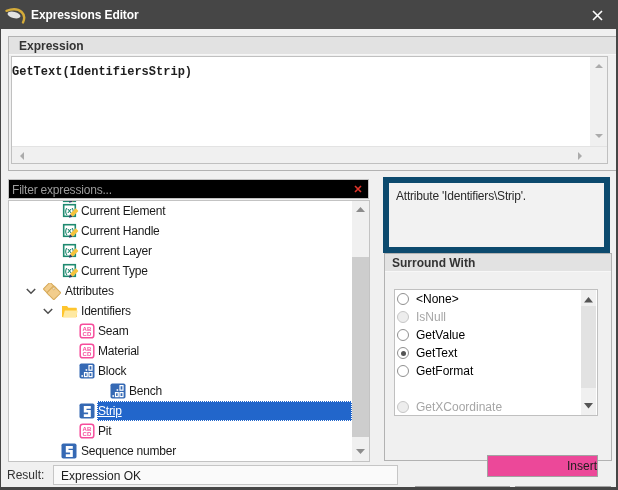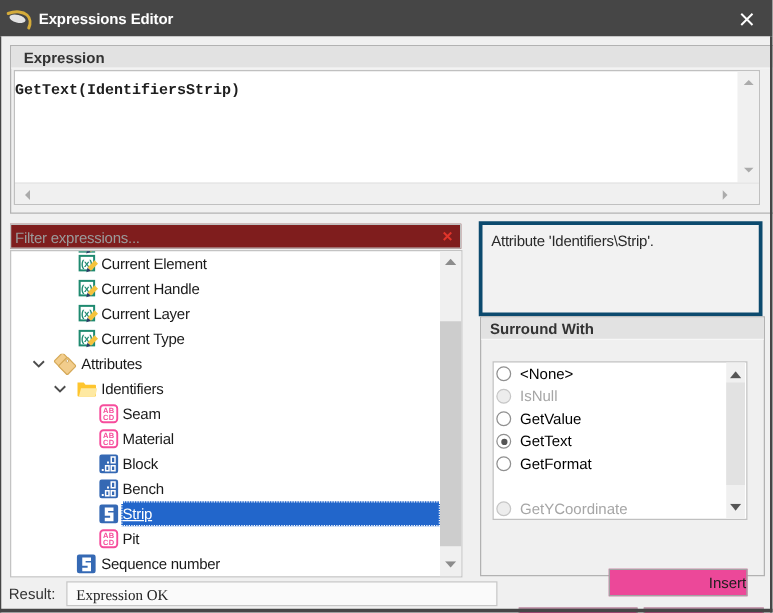--- a/index.html
+++ b/index.html
@@ -17,45 +17,45 @@
   .grp-hdr{background:#e2e2e2;border-bottom:1px solid #f7f7f7;color:#333;font-size:12px;font-weight:bold;}
   
   .exp-grp{left:8px;top:36px;width:599px;height:133px;padding-left:26px;}
   .exp-hdr{left:0;top:0;width:100%;height:18px;line-height:18px;padding-left:10px;box-sizing:border-box;}
   .exp-text{left:2px;top:19px;width:595px;height:106px;background:#fff;border:1px solid #c0c0c0;}
   .exp-code{left:0px;top:8px;font-family:"Liberation Mono",monospace;font-size:12px;color:#1e1e1e;font-weight:bold;}
   
   .sb{background:#f0f0f0;}
   .thumb{position:absolute;background:#cdcdcd;}
   
-  .filter{left:8px;top:179px;width:361px;height:20px;background:#7f1d1d;border:1px solid #c0c0c0;box-sizing:border-box;}
+  .filter{left:8px;top:179px;width:361px;height:20px;background:#000000;border:1px solid #c0c0c0;box-sizing:border-box;}
   .filter-text{left:3px;top:3px;color:#9b9b9b;font-size:12px;letter-spacing:-0.2px;}
   
   .tree{left:8px;top:200px;width:362px;height:262px;background:#fff;border:1px solid #c3c3c3;box-sizing:border-box;overflow:hidden;}
   .row{position:absolute;left:0;width:100%;height:20px;font-size:12px;color:#1a1a1a;letter-spacing:-0.2px;}
   .row .lbl{position:absolute;top:3px;}
   .row svg{position:absolute;top:2px;}
   .sel{position:absolute;left:88px;top:0;width:255px;height:20px;background:#2266cb;border:1px dotted #fff;box-sizing:border-box;}
   
-  .desc{left:383px;top:177px;width:227px;height:76px;background:#f2f2f2;border:3px solid #0c4a6e;box-sizing:border-box;}
+  .desc{left:383px;top:177px;width:227px;height:76px;background:#f2f2f2;border:6px solid #0c4a6e;box-sizing:border-box;}
   .desc-text{left:7px;top:6px;font-size:12px;color:#2a2a2a;letter-spacing:-0.2px;}
   .sur-grp{left:384px;top:253px;width:226px;height:206px;}
   .sur-hdr{left:0;top:0;width:100%;height:18px;line-height:18px;padding-left:7px;box-sizing:border-box;}
   .list{left:9px;top:35px;width:204px;height:127px;background:#fff;border:1px solid #c0c0c0;box-sizing:border-box;}
   .opt{position:absolute;left:0;width:100%;height:18px;font-size:12px;}
   .opt .rlbl{position:absolute;left:21px;top:2px;}
   .radio{position:absolute;left:2px;top:3px;width:12px;height:12px;border-radius:50%;background:#fff;border:1px solid #909090;box-sizing:border-box;}
   .radio.dis{border-color:#c6c6c6;background:#ededed;}
   .radio .dot{position:absolute;left:2.5px;top:2.5px;width:5px;height:5px;border-radius:50%;background:#555;}
   .dis-t{color:#a6a6a6;}
   
   .btn{position:absolute;background:#ec4899;border:1px solid #a2a2a2;box-sizing:border-box;text-align:right;font-size:12px;color:#1e1e1e;margin-top:22px;}
   
   .result-lbl{left:7px;top:468px;font-size:12px;color:#333;}
-  .result-box{left:53px;top:465px;width:345px;height:20px;background:#fafafa;border:1px solid #c6c6c6;box-sizing:border-box;font-family:Liberation Serif, serif;}
+  .result-box{left:53px;top:465px;width:345px;height:20px;background:#fafafa;border:1px solid #c6c6c6;box-sizing:border-box;}
   .result-text{left:7px;top:3px;font-size:12px;color:#1e1e1e;}
 </style>
 </head>
 <body>
 <div class="win">
 
   <div class="abs titlebar"></div>
   <svg class="abs" style="left:5px;top:6px" width="23" height="19" viewBox="0 0 23 19">
     <path d="M1.5 4.8 C7.5 2.6, 13.5 3.2, 16.6 6.0 C19.2 8.4, 19.8 12.6, 18.0 16.4" fill="none" stroke="#d4ab3a" stroke-width="2.4" stroke-linecap="round"></path>
     <g transform="rotate(14 9 9)">
@@ -199,21 +199,21 @@
         <svg style="left:70px" width="17" height="17" viewBox="0 0 17 17">
           <rect x="0.5" y="0.5" width="15" height="15" rx="1.8" fill="#3569b4"></rect>
           <rect x="10" y="2.6" width="3" height="4.6" fill="none" stroke="#fff" stroke-width="1.2"></rect>
           <rect x="5.5" y="9.6" width="2.7" height="4" fill="none" stroke="#fff" stroke-width="1.2"></rect>
           <rect x="10" y="9.6" width="3" height="4" fill="none" stroke="#fff" stroke-width="1.2"></rect>
           <rect x="6.6" y="6.2" width="1.6" height="1.6" fill="#fff"></rect>
           <rect x="2.4" y="12.2" width="1.6" height="1.6" fill="#fff"></rect>
         </svg>
         <span class="lbl" style="left:89px">Block</span>
       </div>
-      <div class="row" style="top: 180px;">
+      <div class="row" style="top: 180px; margin-left: 31px;">
         <svg style="left:70px" width="17" height="17" viewBox="0 0 17 17">
           <rect x="0.5" y="0.5" width="15" height="15" rx="1.8" fill="#3569b4"></rect>
           <rect x="10" y="2.6" width="3" height="4.6" fill="none" stroke="#fff" stroke-width="1.2"></rect>
           <rect x="5.5" y="9.6" width="2.7" height="4" fill="none" stroke="#fff" stroke-width="1.2"></rect>
           <rect x="10" y="9.6" width="3" height="4" fill="none" stroke="#fff" stroke-width="1.2"></rect>
           <rect x="6.6" y="6.2" width="1.6" height="1.6" fill="#fff"></rect>
           <rect x="2.4" y="12.2" width="1.6" height="1.6" fill="#fff"></rect>
         </svg>
         <span class="lbl" style="left:89px">Bench</span>
       </div>
@@ -276,21 +276,21 @@
             <span class="dot"></span>
           </span>
           <span class="rlbl">GetText</span>
         </div>
         <div class="opt" style="top: 72px;">
           <span class="radio"></span>
           <span class="rlbl">GetFormat</span>
         </div>
         <div class="opt" style="top: 108px;">
           <span class="radio dis"></span>
-          <span class="rlbl dis-t">GetYCoordinate</span>
+          <span class="rlbl dis-t">GetXCoordinate</span>
         </div>
       </div>
 
     <div class="abs sb" style="left:196px;top:36px;width:15px;height:125px;">
       <div class="thumb" style="left:0;top:16px;width:15px;height:82px;background:#e2e2e2;"></div>
       <svg class="abs" style="left:3px;top:7px" width="9" height="6">
           <path d="M0 5.5 L4.5 0 L9 5.5 Z" fill="#555"></path>
         </svg>
       <svg class="abs" style="left:3px;top:113px" width="9" height="6">
           <path d="M0 0 L9 0 L4.5 5.5 Z" fill="#555"></path>

